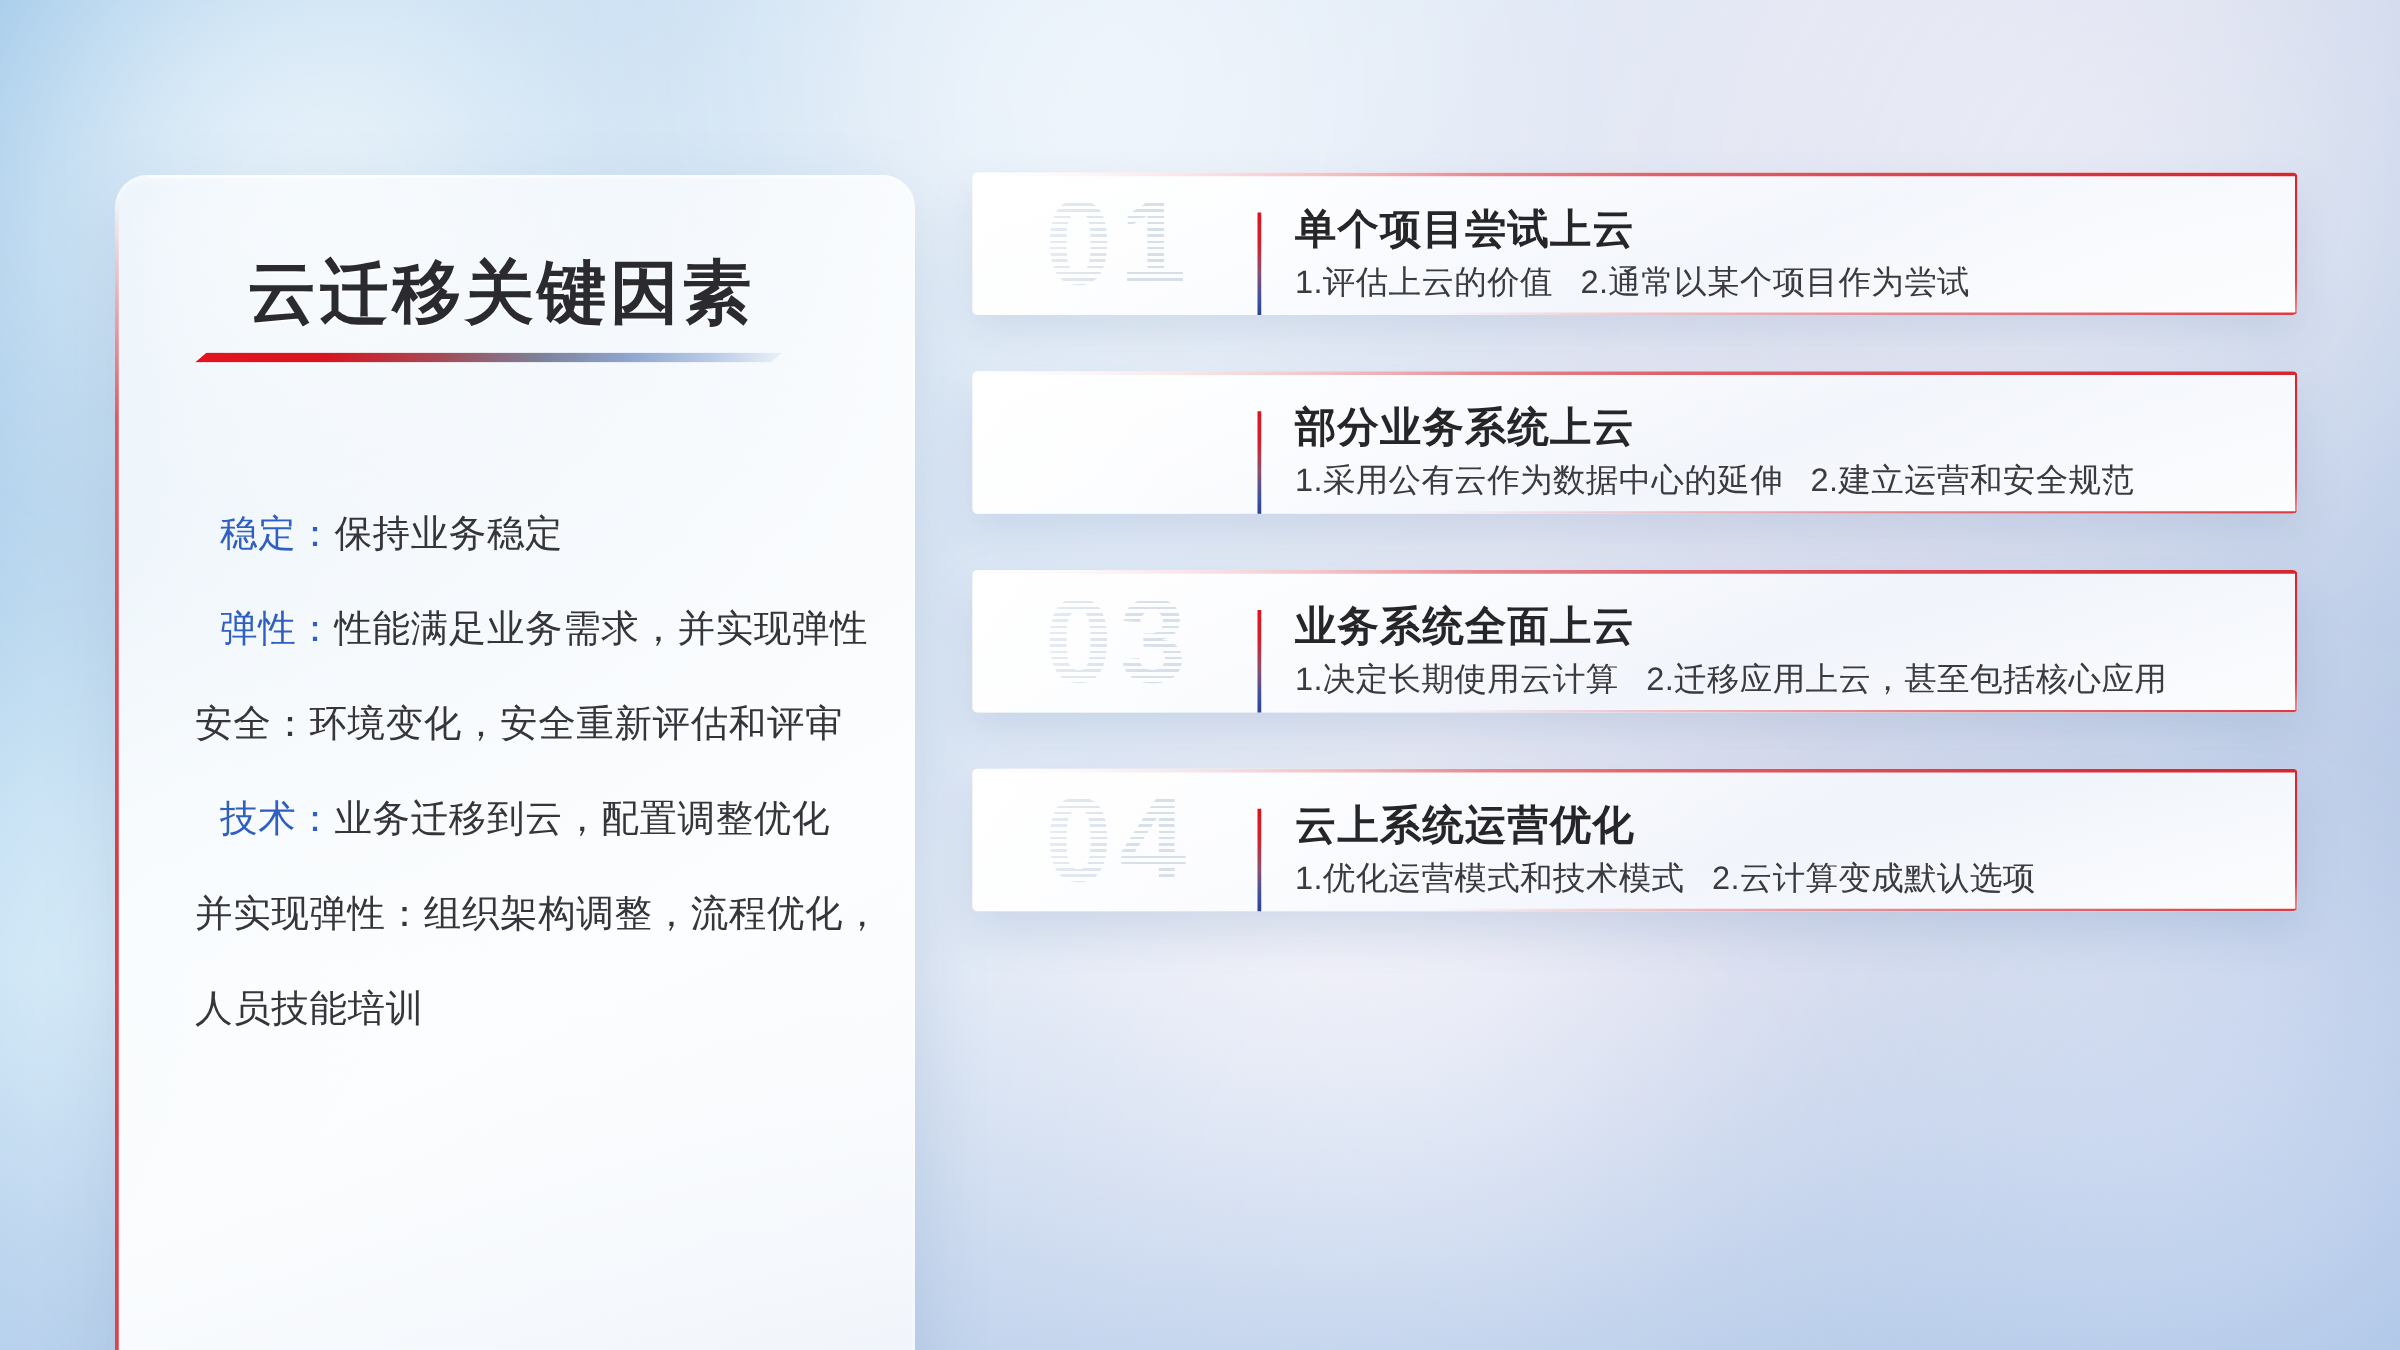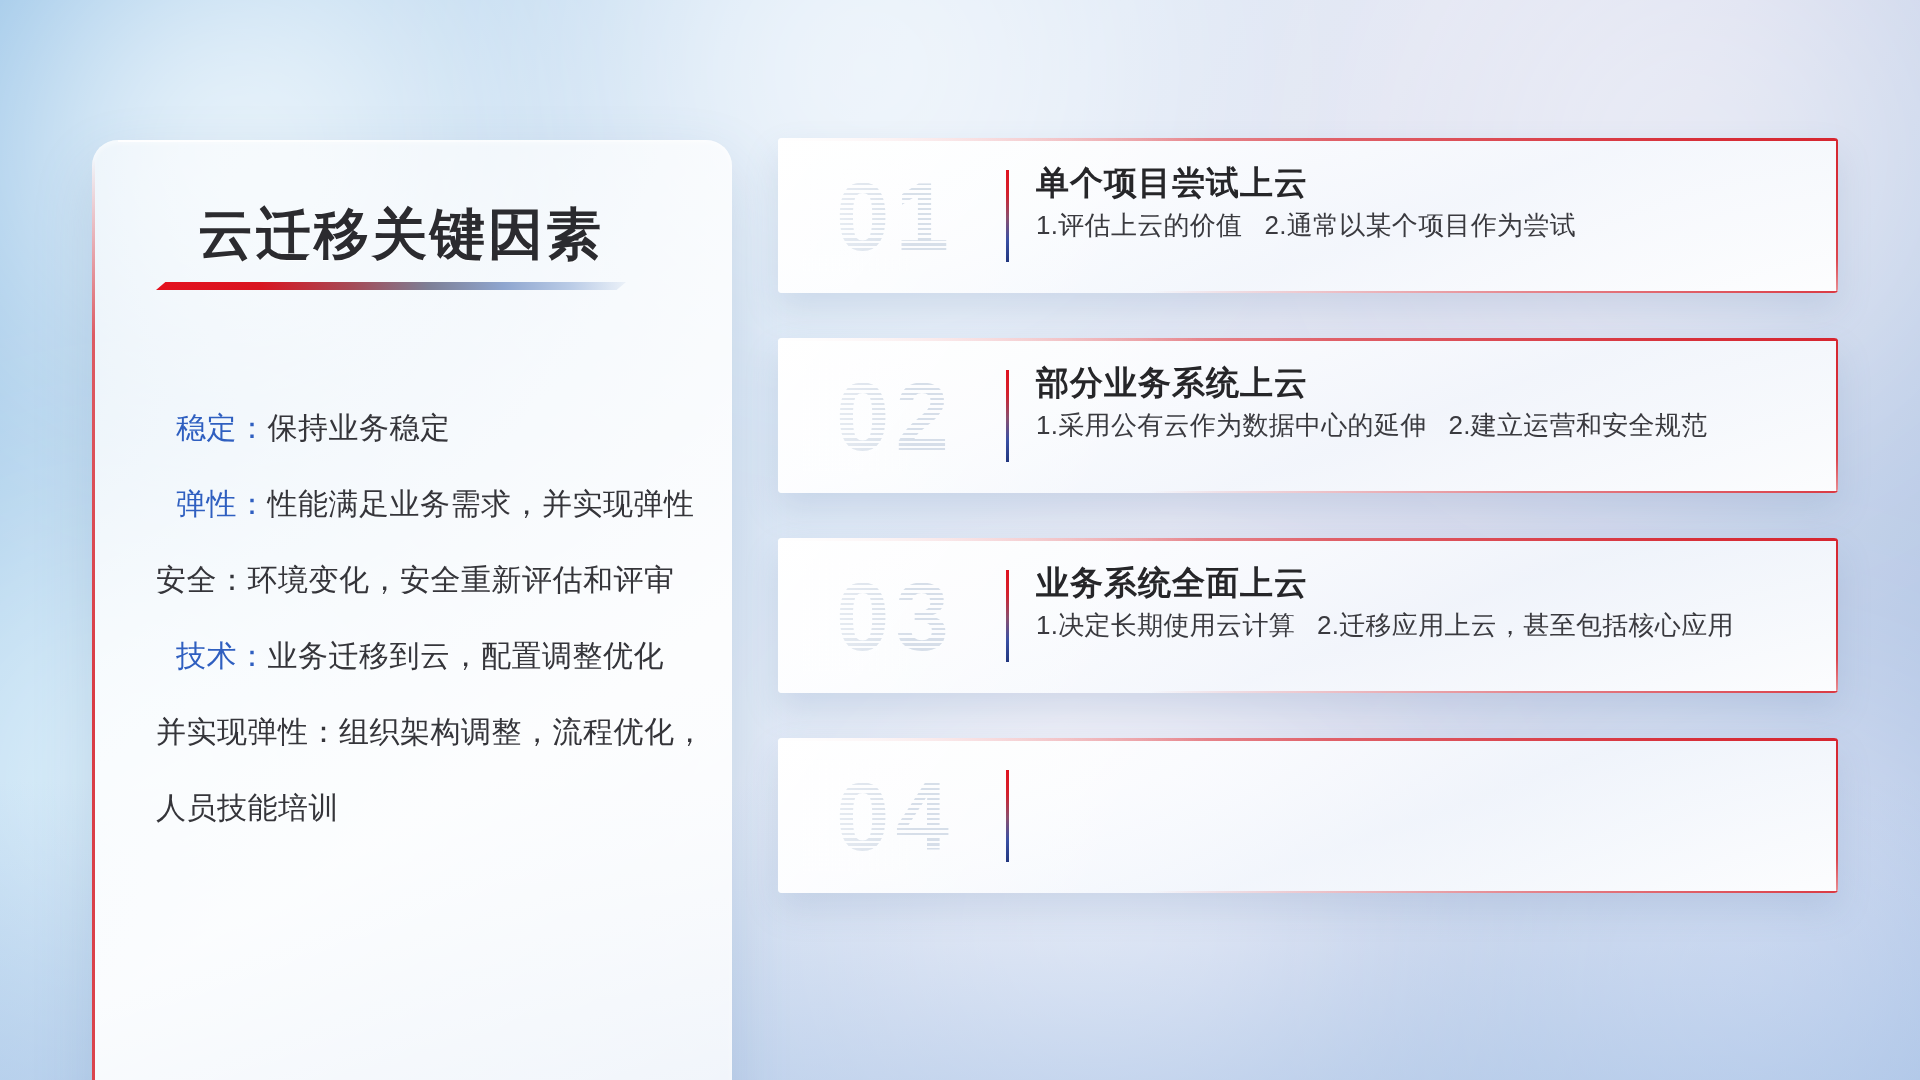--- a/index.html
+++ b/index.html
@@ -100,21 +100,21 @@
   .panel-line {
     font-size:30px; line-height:76px; color:#35353a;
     letter-spacing:.5px; white-space:nowrap;
   }
   .panel-line .lbl { color:#2f5fc0;margin-left:20px; }
   .panel-line .lbl-dark { color:#35353a; }
 
   
   #cards { position:absolute; left:778px; top:138px; width:1060px; }
   .card {
-    position:relative; height:155px; margin-bottom:45px;
+    position:relative; height:114px; margin-bottom:45px;
     border-radius:4px;
     background:linear-gradient(160deg,
         rgba(255,255,255,.95) 0%,
         rgba(252,253,255,.90) 30%,
         rgba(247,250,254,.80) 58%,
         rgba(255,255,255,.95) 100%);
     box-shadow:0 16px 34px rgba(95,125,170,.18);
     overflow:hidden;
   }
   .card .line-top {
@@ -222,21 +222,20 @@
         <div class="card-text">
           <div class="card-title">单个项目尝试上云</div>
           <div class="card-sub"><span>1.评估上云的价值</span><span class="gap"></span><span>2.通常以某个项目作为尝试</span></div>
         </div>
       </article>
       <article class="card">
         <div class="line-top"></div>
         <div class="line-right"></div>
         <div class="line-bottom"></div>
         <div class="sheen"></div>
-        <div class="card-num">02</div>
         <div class="card-bar"></div>
         <div class="card-text">
           <div class="card-title">部分业务系统上云</div>
           <div class="card-sub"><span>1.采用公有云作为数据中心的延伸</span><span class="gap"></span><span>2.建立运营和安全规范</span></div>
         </div>
       </article>
       <article class="card">
         <div class="line-top"></div>
         <div class="line-right"></div>
         <div class="line-bottom"></div>
@@ -248,16 +247,20 @@
           <div class="card-sub"><span>1.决定长期使用云计算</span><span class="gap"></span><span>2.迁移应用上云，甚至包括核心应用</span></div>
         </div>
       </article>
       <article class="card">
         <div class="line-top"></div>
         <div class="line-right"></div>
         <div class="line-bottom"></div>
         <div class="sheen"></div>
         <div class="card-num">04</div>
         <div class="card-bar"></div>
+        <div class="card-text">
+          <div class="card-title">云上系统运营优化</div>
+          <div class="card-sub"><span>1.优化运营模式和技术模式</span><span class="gap"></span><span>2.云计算变成默认选项</span></div>
+        </div>
       </article>
     </section>
 
 </div>
 
 </body></html>

